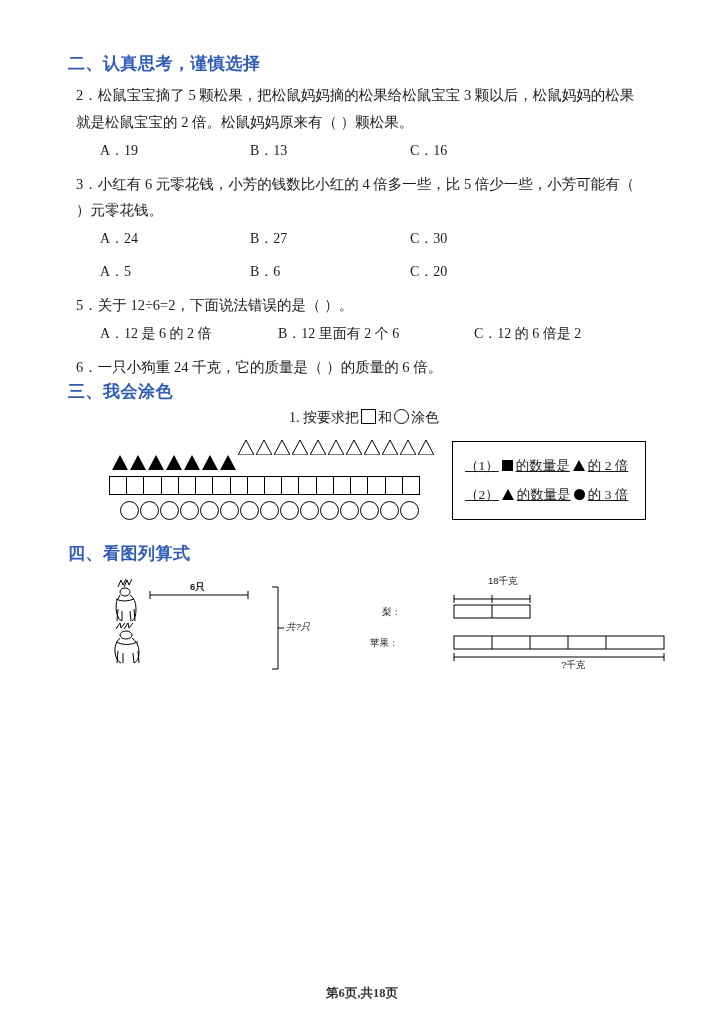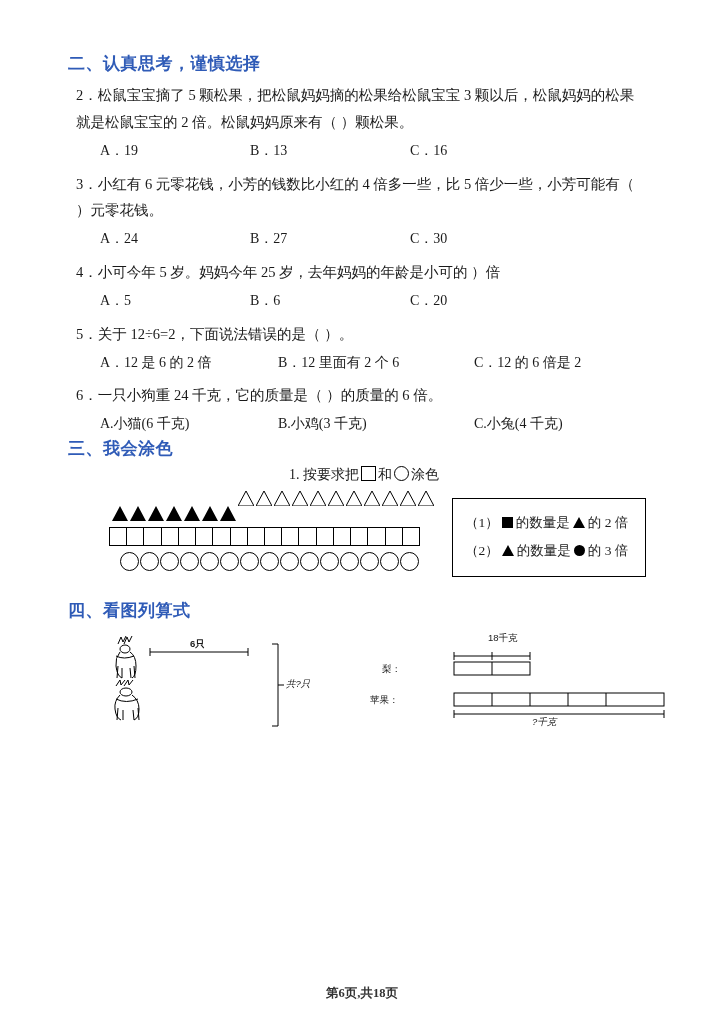--- a/index.html
+++ b/index.html
@@ -80,21 +80,22 @@
     border-radius: 50%;
     vertical-align: -2px;
     margin: 0 2px;
   }
 
   .shapes-area {
     position: relative;
     margin-top: 14px;
     padding-left: 22px;
     display: flex;
-    align-items: center;
+    align-items: flex-end;
+    text-decoration: underline;
   }
   .shapes-left { width: 340px; }
   .tri-row {
     display: flex;
     align-items: flex-end;
     gap: 2px;
     height: 17px;
     margin-bottom: 6px;
     padding-left: 32px;
   }
@@ -217,38 +218,34 @@
   </div>
 
   <div class="q">
     <span class="stem">3．小红有 6 元零花钱，小芳的钱数比小红的 4 倍多一些，比 5 倍少一些，小芳可能有（      ）元零花钱。</span>
     <span class="opts">
       <span class="o1">A．24</span><span class="o2">B．27</span><span class="o3">C．30</span>
     </span>
   </div>
 
   <div class="q">
-    <span class="stem">4．小可今年 5 岁。妈妈今年 25 岁，去年妈妈的年龄是小可的        ）倍</span>
     <span class="opts">
       <span class="o1">A．5</span><span class="o2">B．6</span><span class="o3">C．20</span>
     </span>
   </div>
 
   <div class="q">
     <span class="stem">5．关于 12÷6=2，下面说法错误的是（      ）。</span>
     <span class="opts wide">
       <span class="o1">A．12 是 6 的 2 倍</span><span class="o2">B．12 里面有 2 个 6</span><span class="o3">C．12 的 6 倍是 2</span>
     </span>
   </div>
 
   <div class="q">
     <span class="stem">6．一只小狗重 24 千克，它的质量是（  ）的质量的 6 倍。</span>
-    <span class="opts wide">
-      <span class="o1">A.小猫(6 千克)</span><span class="o2">B.小鸡(3 千克)</span><span class="o3">C.小兔(4 千克)</span>
-    </span>
   </div>
 
   <div class="section-title sec3">三、我会涂色</div>
 
   <div class="color-instr">
     <span>1. 按要求把</span><span class="sq-inline"></span><span>和</span><span class="ci-inline"></span><span>涂色</span>
   </div>
 
   <div class="shapes-area">
     <div class="shapes-left">
@@ -421,18 +418,18 @@
         <path d="M84 55 L84 68 M122 55 L122 68 M160 55 L160 68 M198 55 L198 68" stroke="#000" stroke-width="1"></path>
 
         <g stroke="#000" fill="none" stroke-width="1">
           <path d="M46 76 L256 76"></path>
           <path d="M46 72 L46 80 M256 72 L256 80"></path>
         </g>
       </svg>
       <div class="small-label" style="position:absolute; left:140px; top:2px;">18千克</div>
       <div class="small-label" style="position:absolute; left:34px; top:33px;">梨：</div>
       <div class="small-label" style="position:absolute; left:22px; top:64px;">苹果：</div>
-      <div class="small-label" style="position:absolute; left:184px; top:86px;font-style:italic;">?千克</div>
+      <div class="small-label" style="position:absolute; left:213px; top:86px;">?千克</div>
     </div>
   </div>
 
   <div class="pagefoot">第6页,共18页</div>
 </div>
 
 </body></html>

